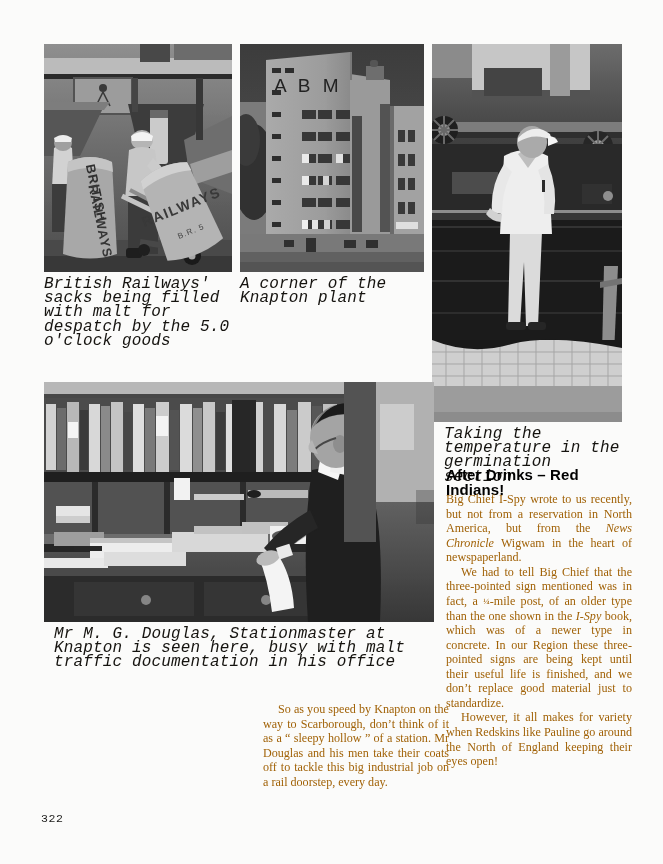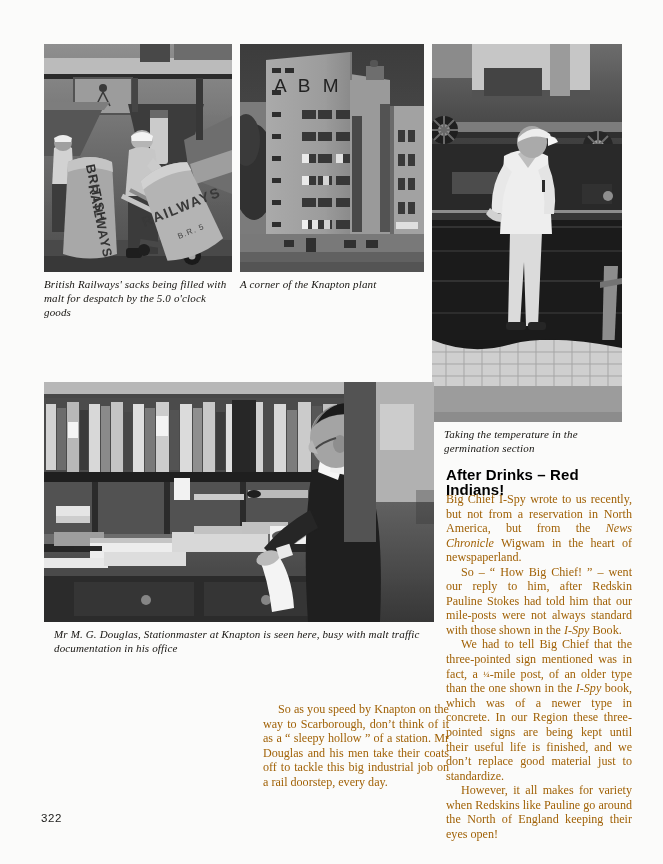--- a/index.html
+++ b/index.html
@@ -23,23 +23,23 @@
     position: absolute;
     overflow: hidden;
     background: #d946ef;
     filter: grayscale(100%) contrast(104%);
   }
   .photo svg { display: block; width: 100%; height: 100%; }
 
   
   .caption {
     position: absolute;
-    font-family: Liberation Serif, serif;
+    font-family: Liberation Mono, monospace;
     font-style: italic;
-    font-size: 11px;
+    font-size: 16px;
     line-height: 14.2px;
     color: #15130f;
     letter-spacing: 0.15px;
   }
 
   
   .col {
     position: absolute;
     font-family: "Liberation Serif", serif;
     font-size: 12.1px;
@@ -58,21 +58,21 @@
     font-family: Liberation Sans, sans-serif;
     font-weight: bold;
     font-size: 15px;
     line-height: 15px;
     color: #000;
     letter-spacing: 0.1px;
   }
   .ital { font-style: italic; }
   .folio {
     position: absolute;
-    font-family: Liberation Sans, sans-serif;
+    font-family: Liberation Mono, monospace;
     font-size: 11.5px;
     color: #1a1a18;
     letter-spacing: 0.6px;
     text-align: center;
   }
   .frac {
     font-size: 9px;
     vertical-align: 0.08em;
   }
 </style>
@@ -485,23 +485,20 @@
 
   <div class="caption" style="left:44px; top:627px; width:392px;margin-left:10px;">Mr M. G. Douglas, Stationmaster at Knapton is seen here, busy with malt traffic documentation in his office</div>
 
   <div class="subhead" style="left:446px; top:467px; width:190px;">After Drinks – Red Indians!</div>
 
   <div class="col" style="left:446px; top:492px; width:186px;">
     <p class="noindent">
       <span>Big Chief I-Spy wrote to us recently, but not from a reservation in North America, but from the </span><span class="ital">News Chronicle</span><span> Wigwam in the heart of newspaperland.</span>
     </p>
     <p>
-      <span>So – “ How Big Chief! ” – went our reply to him, after Redskin Pauline Stokes had told him that our mile-posts were not always standard with those shown in the </span><span class="ital">I-Spy</span><span> Book.</span>
-    </p>
-    <p>
       <span>We had to tell Big Chief that the three-pointed sign mentioned was in fact, a </span><span class="frac">¼</span><span>-mile post, of an older type than the one shown in the </span><span class="ital">I-Spy</span><span> book, which was of a newer type in concrete. In our Region these three-pointed signs are being kept until their useful life is finished, and we don’t replace good material just to standardize.</span>
     </p>
     <p>However, it all makes for variety when Redskins like Pauline go around the North of England keeping their eyes open!</p>
   </div>
 
 
   <div class="col" style="left:263px; top:702px; width:186px;">
     <p>So as you speed by Knapton on the way to Scarborough, don’t think of it as a “ sleepy hollow ” of a station. Mr Douglas and his men take their coats off to tackle this big industrial job on a rail doorstep, every day.</p>
   </div>
 

